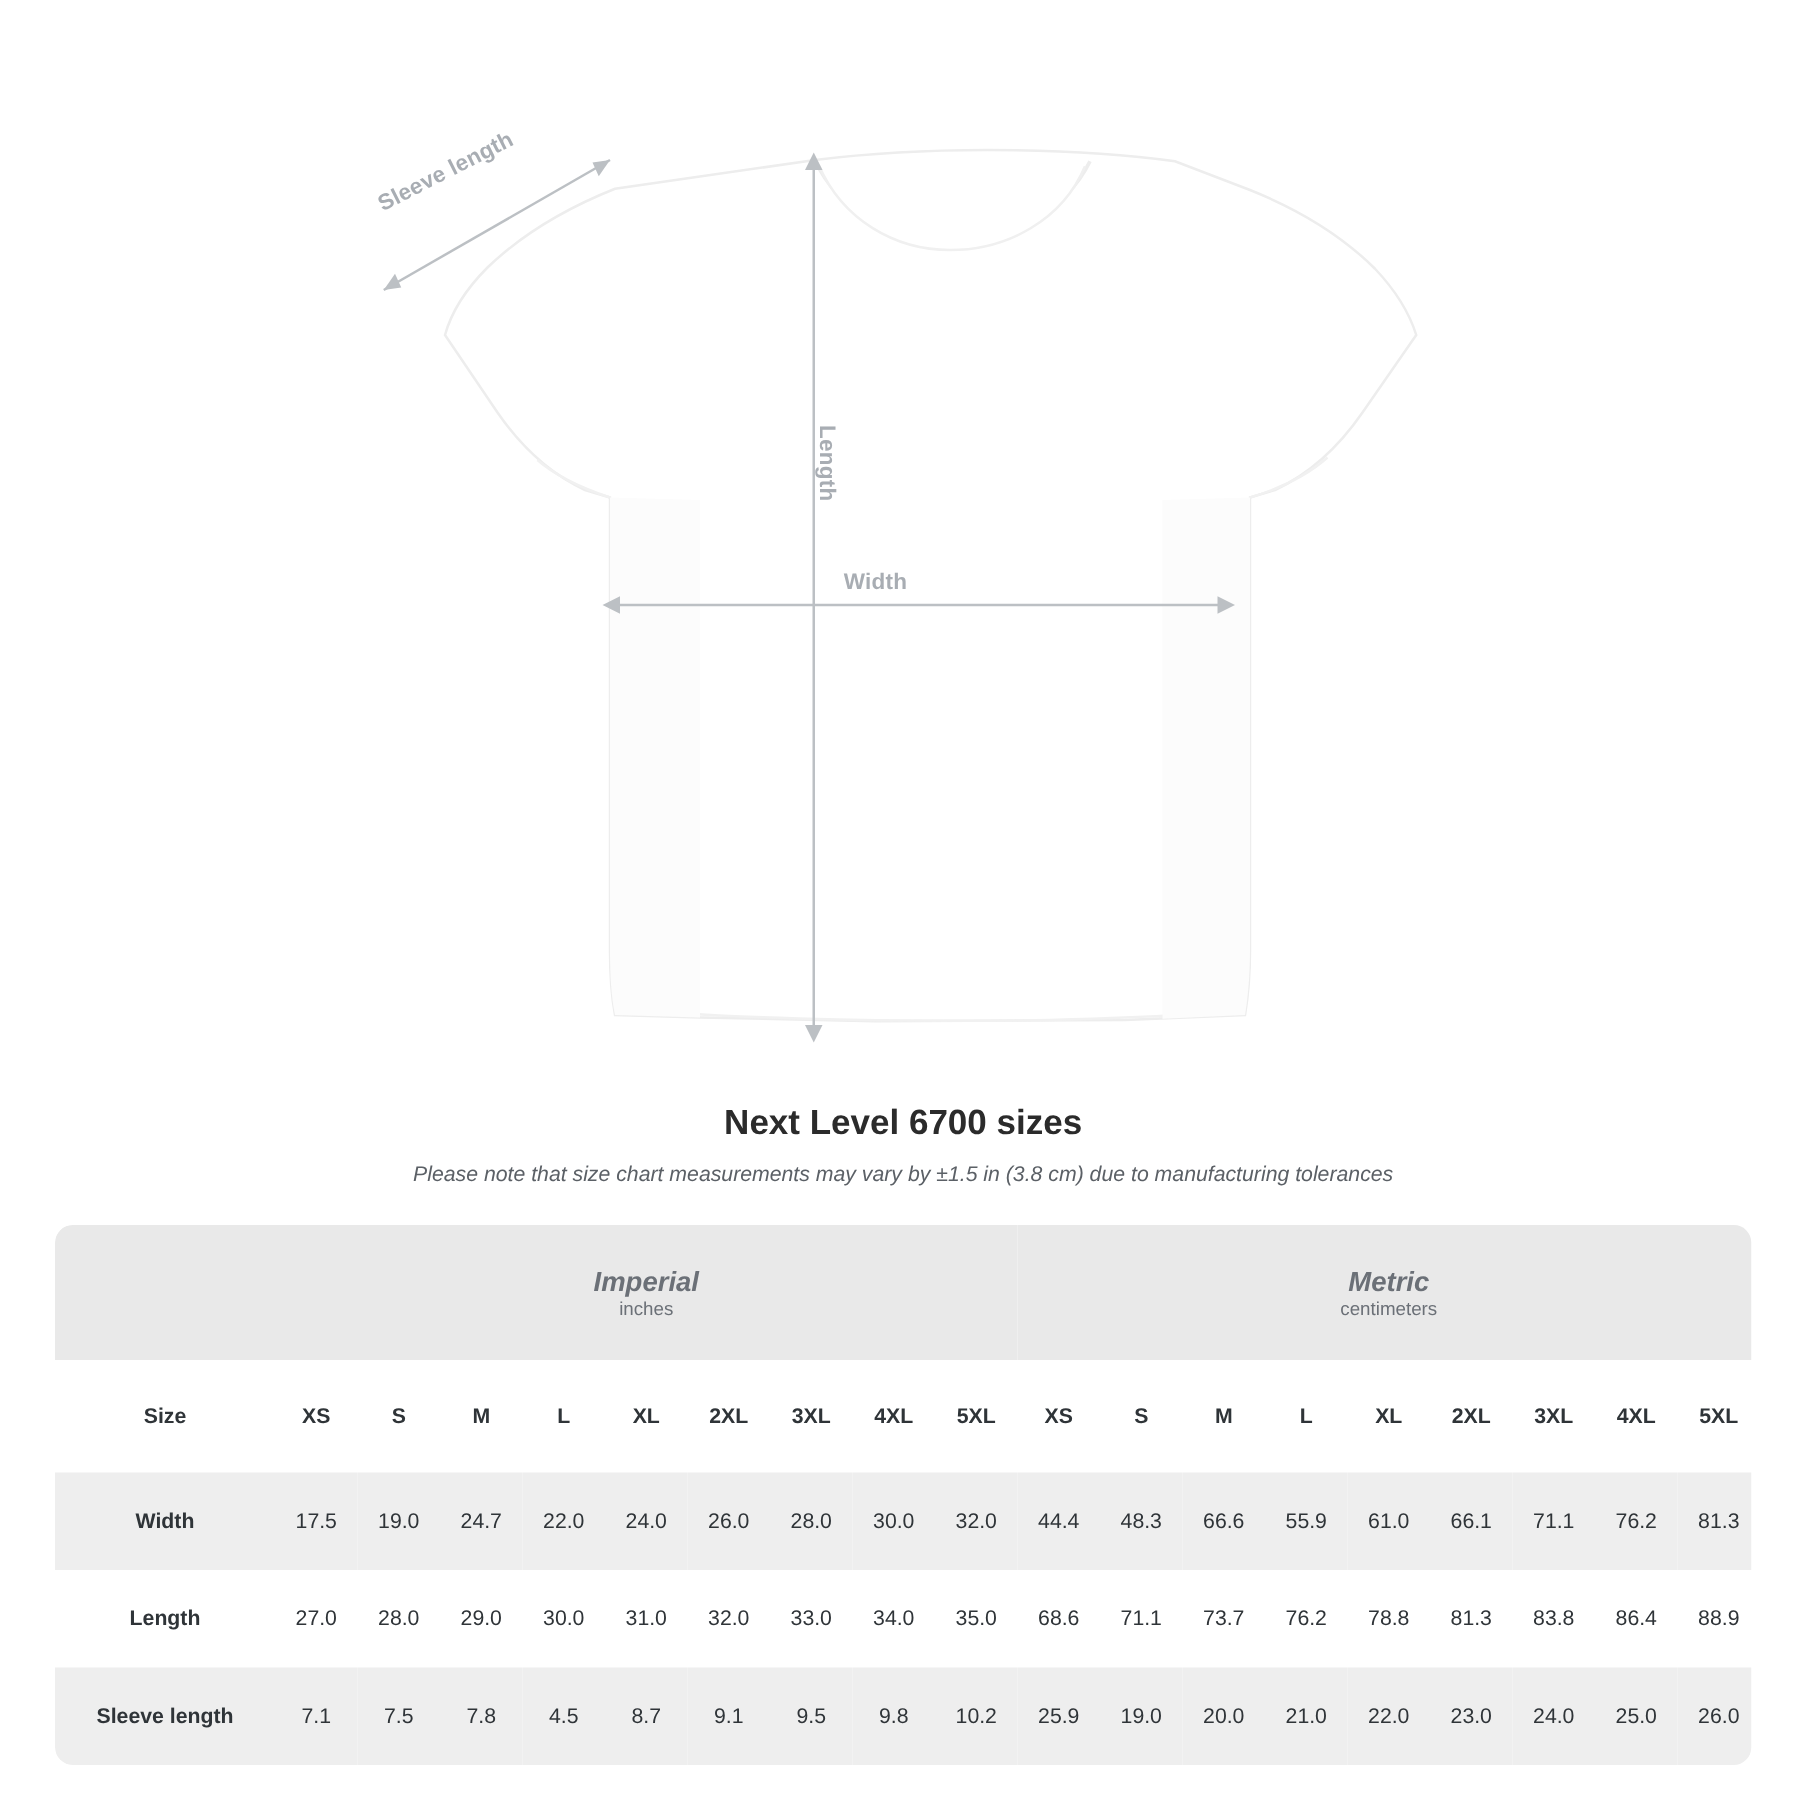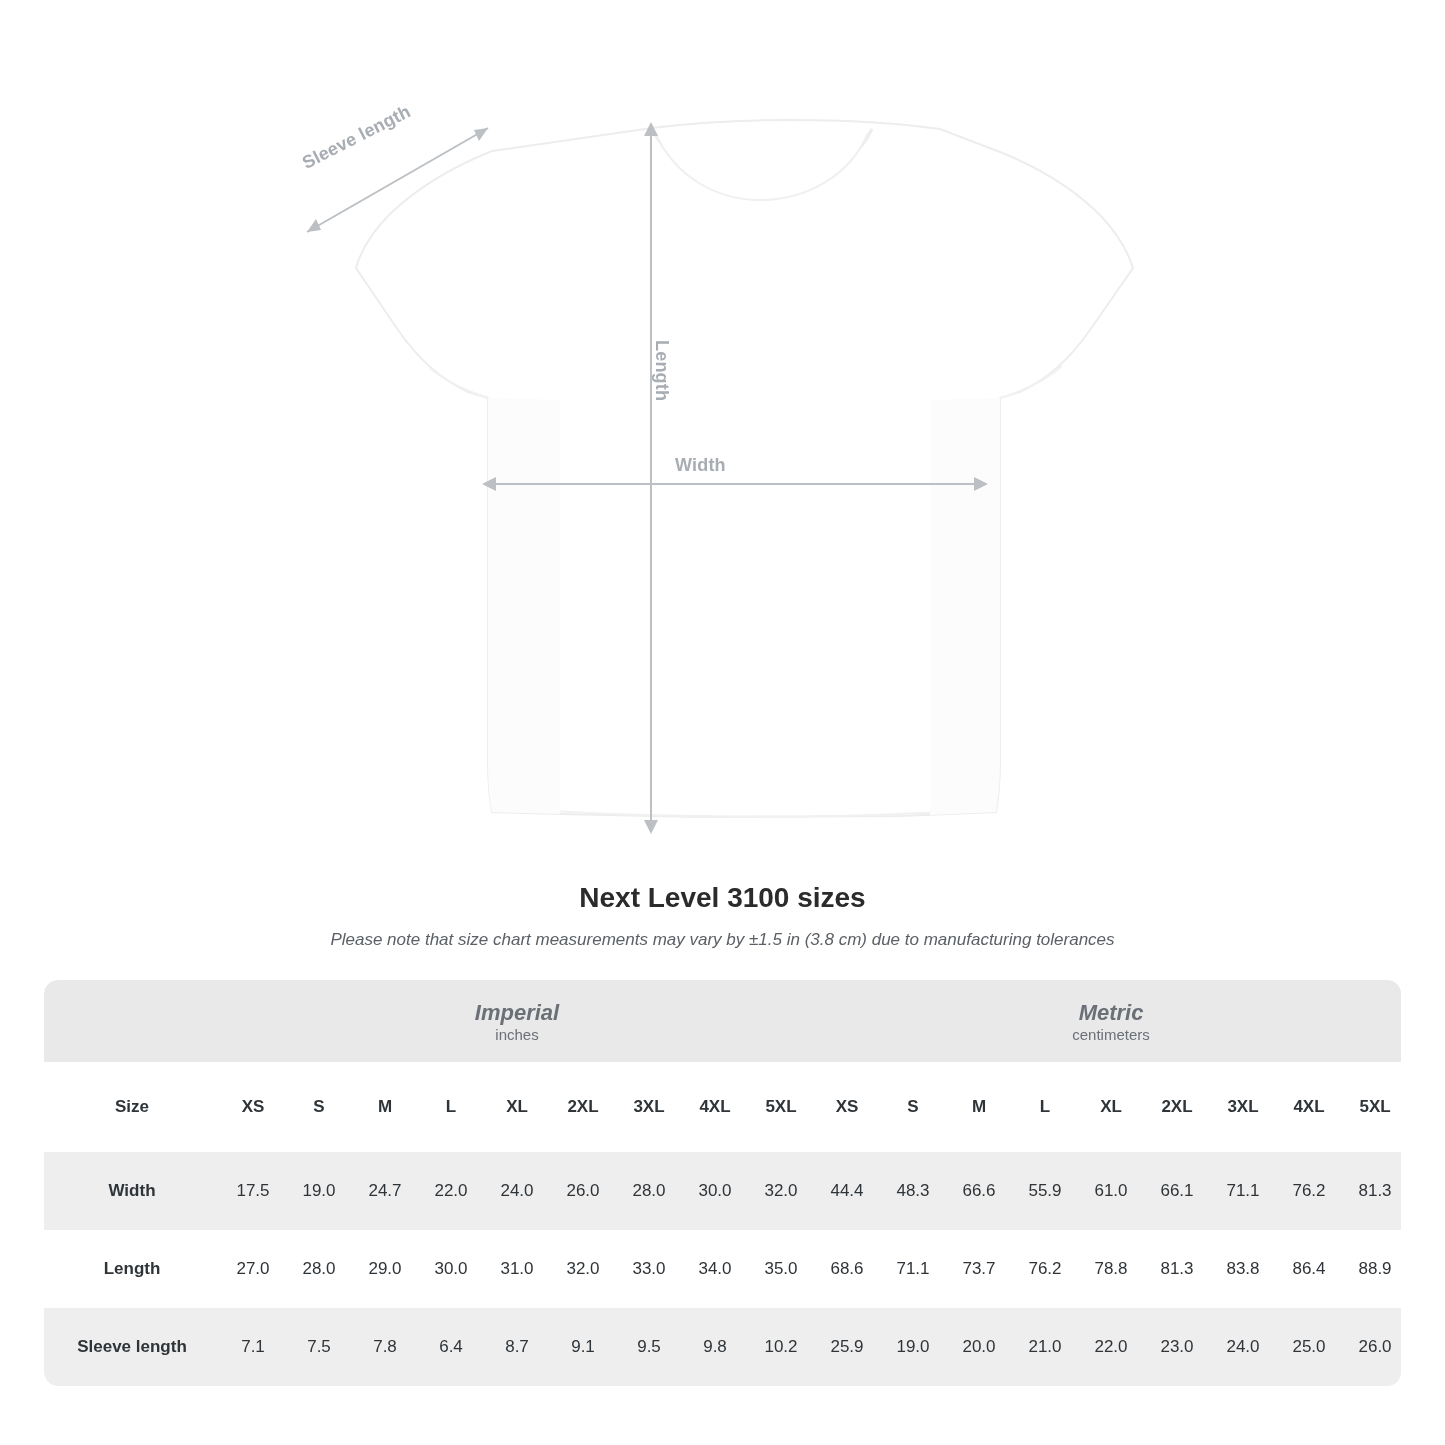--- a/index.html
+++ b/index.html
@@ -88,21 +88,21 @@
   }
   table.size-table td,
   table.size-table th {
     text-align: center;
     font-size: 17px;
     color: #2f3438;
     border: none;
     padding: 0;
   }
   .unit-head {
-    height: 82px;
+    height: 108px;
     background: #e9e9e9;
   }
   .unit-head .unit-name {
     font-size: 22px;
     font-weight: bold;
     font-style: italic;
     color: #6b7077;
     line-height: 1.25;
   }
   .unit-head .unit-sub {
@@ -195,21 +195,21 @@
         <path d="M482,484 l14,-7 l0,14 z" fill="#bcc0c4" stroke="none"></path>
         <path d="M988,484 l-14,-7 l0,14 z" fill="#bcc0c4" stroke="none"></path>
       </g>
     </svg>
 
     <div class="dim-label label-sleeve">Sleeve length</div>
     <div class="dim-label label-length">Length</div>
     <div class="dim-label label-width">Width</div>
   </div>
 
-  <div class="title">Next Level 3100 sizes</div>
+  <div class="title">Next Level 6700 sizes</div>
   <div class="subtitle">Please note that size chart measurements may vary by ±1.5 in (3.8 cm) due to manufacturing tolerances</div>
 
   <div class="table-wrap">
     <table class="size-table">
       <colgroup>
         <col class="spacer-col">
         <col class="size-col">
           <col class="size-col">
           <col class="size-col">
           <col class="size-col">
@@ -306,21 +306,21 @@
         <td class="val">83.8</td>
         <td class="val">86.4</td>
         <td class="val">88.9</td>
       </tr>
 
       <tr class="row-sleeve">
         <td class="rowlabel bl-round">Sleeve length</td>
         <td class="val">7.1</td>
         <td class="val">7.5</td>
         <td class="val">7.8</td>
-        <td class="val">6.4</td>
+        <td class="val">4.5</td>
         <td class="val">8.7</td>
         <td class="val">9.1</td>
         <td class="val">9.5</td>
         <td class="val">9.8</td>
         <td class="val">10.2</td>
         <td class="val">25.9</td>
         <td class="val">19.0</td>
         <td class="val">20.0</td>
         <td class="val">21.0</td>
         <td class="val">22.0</td>

